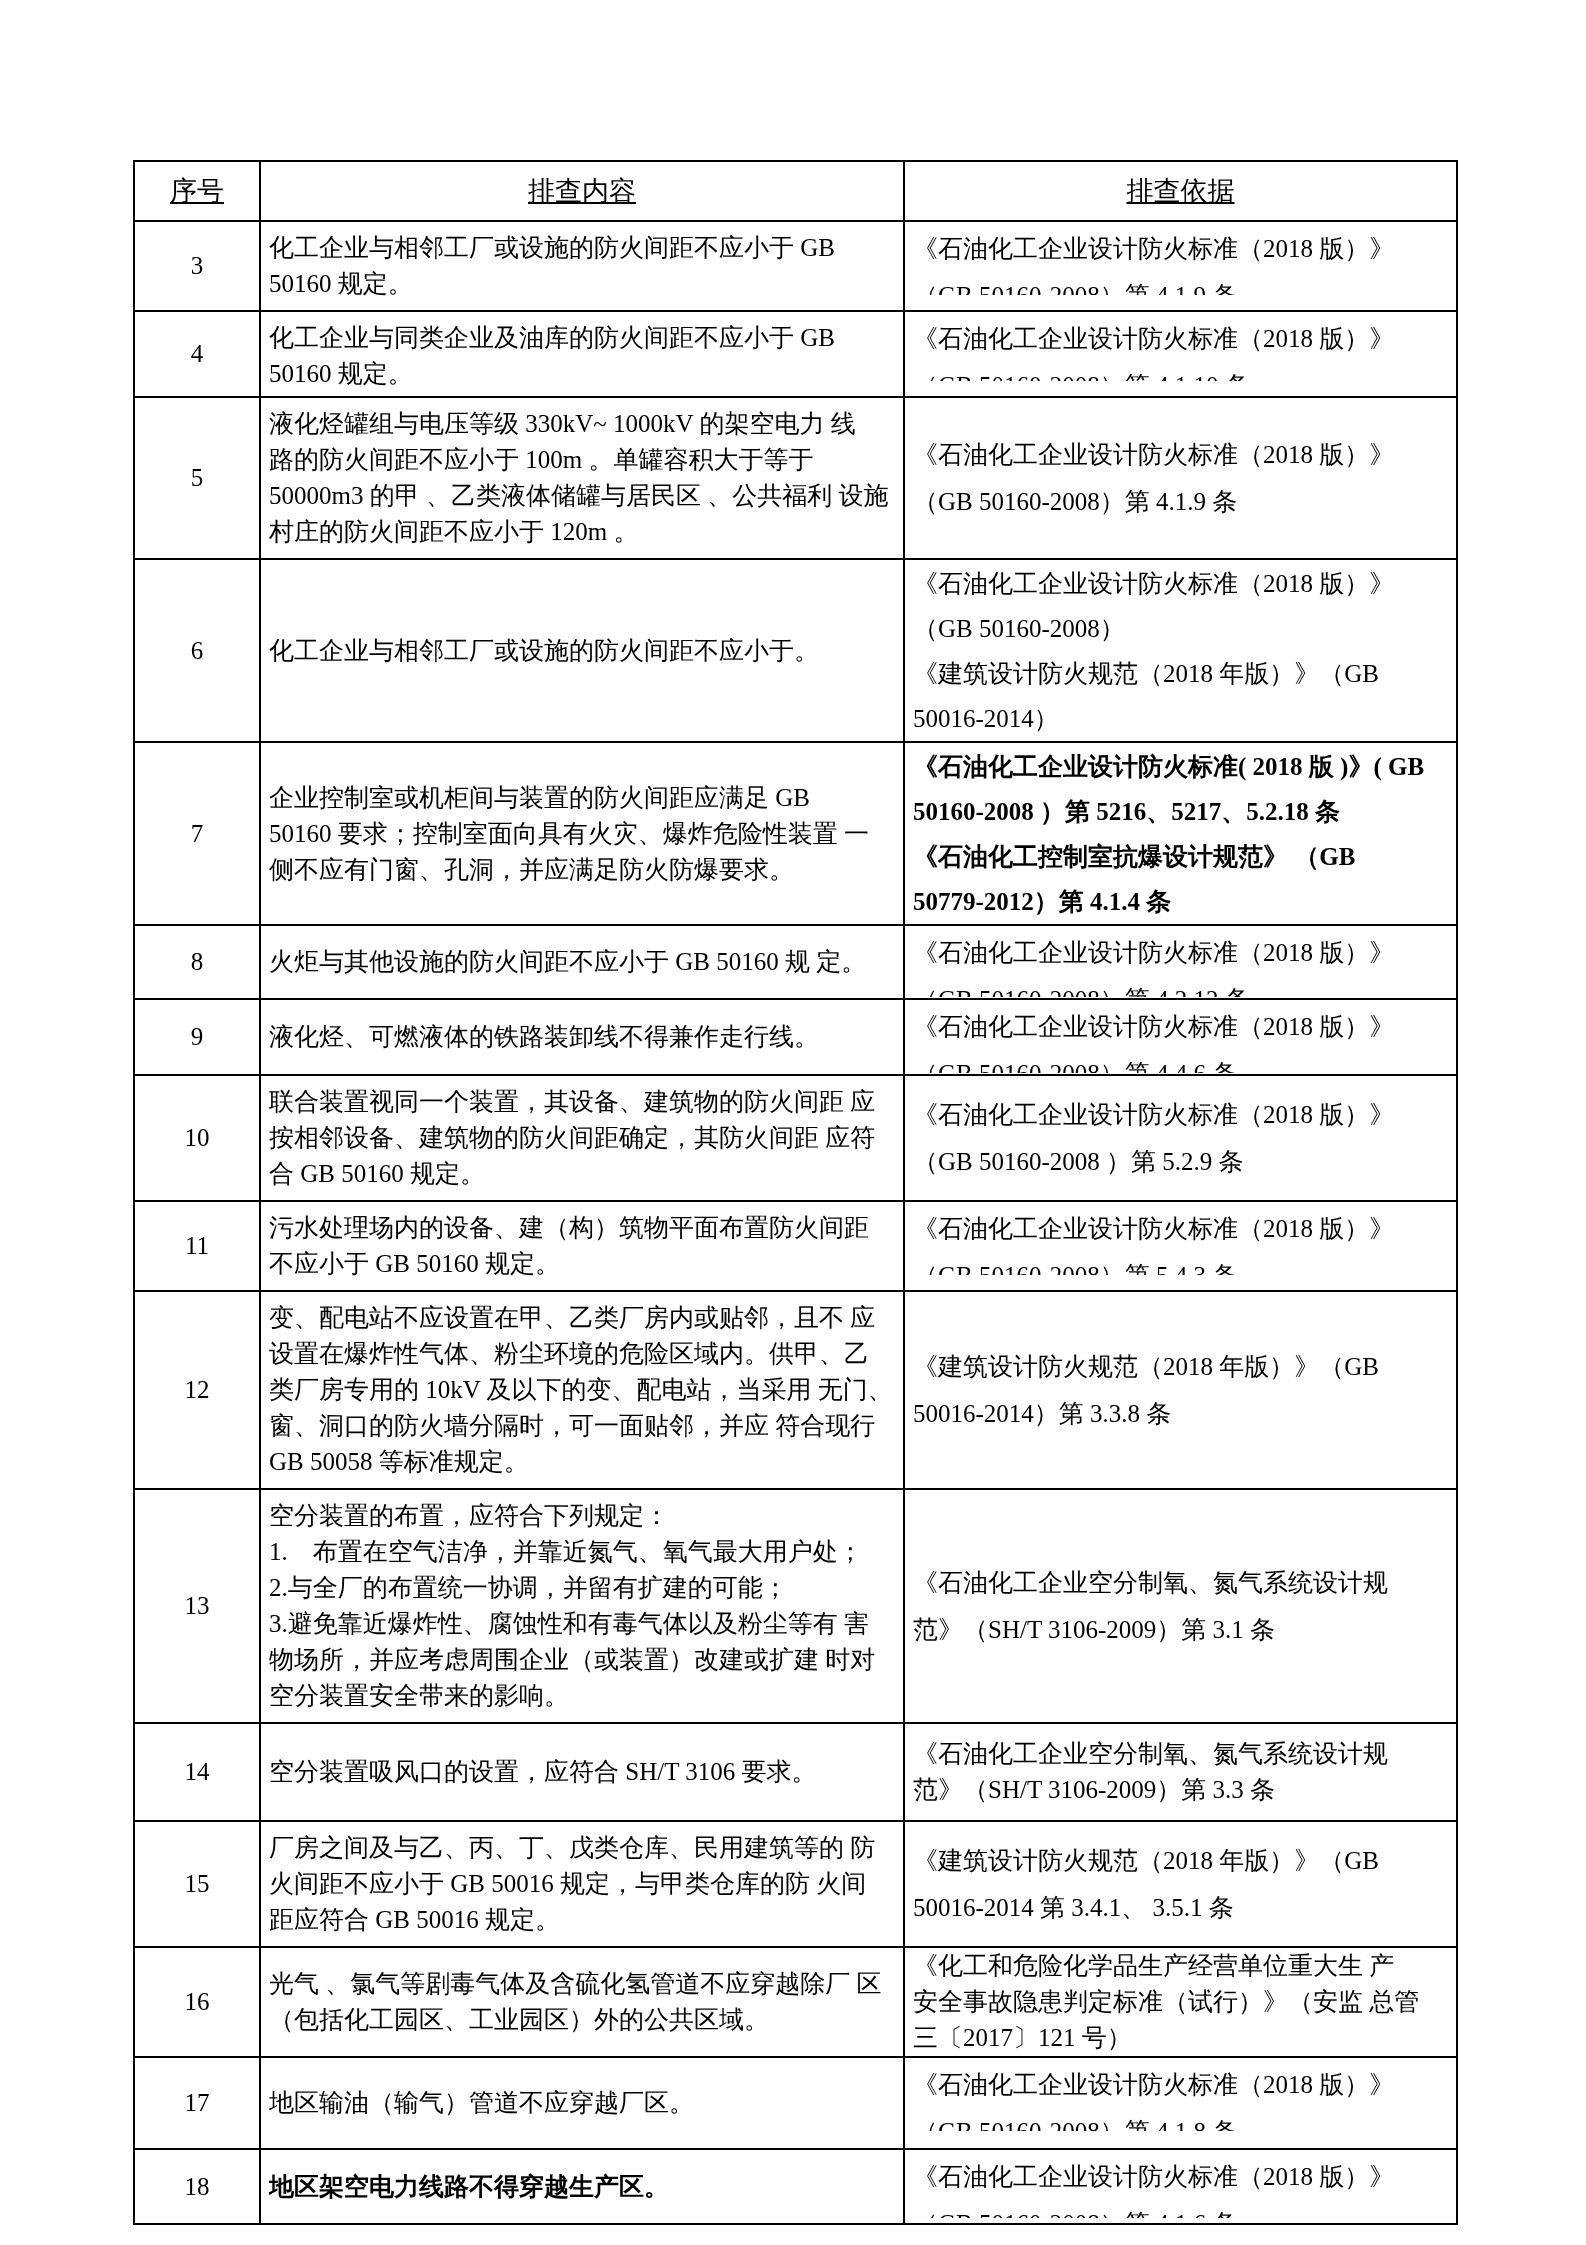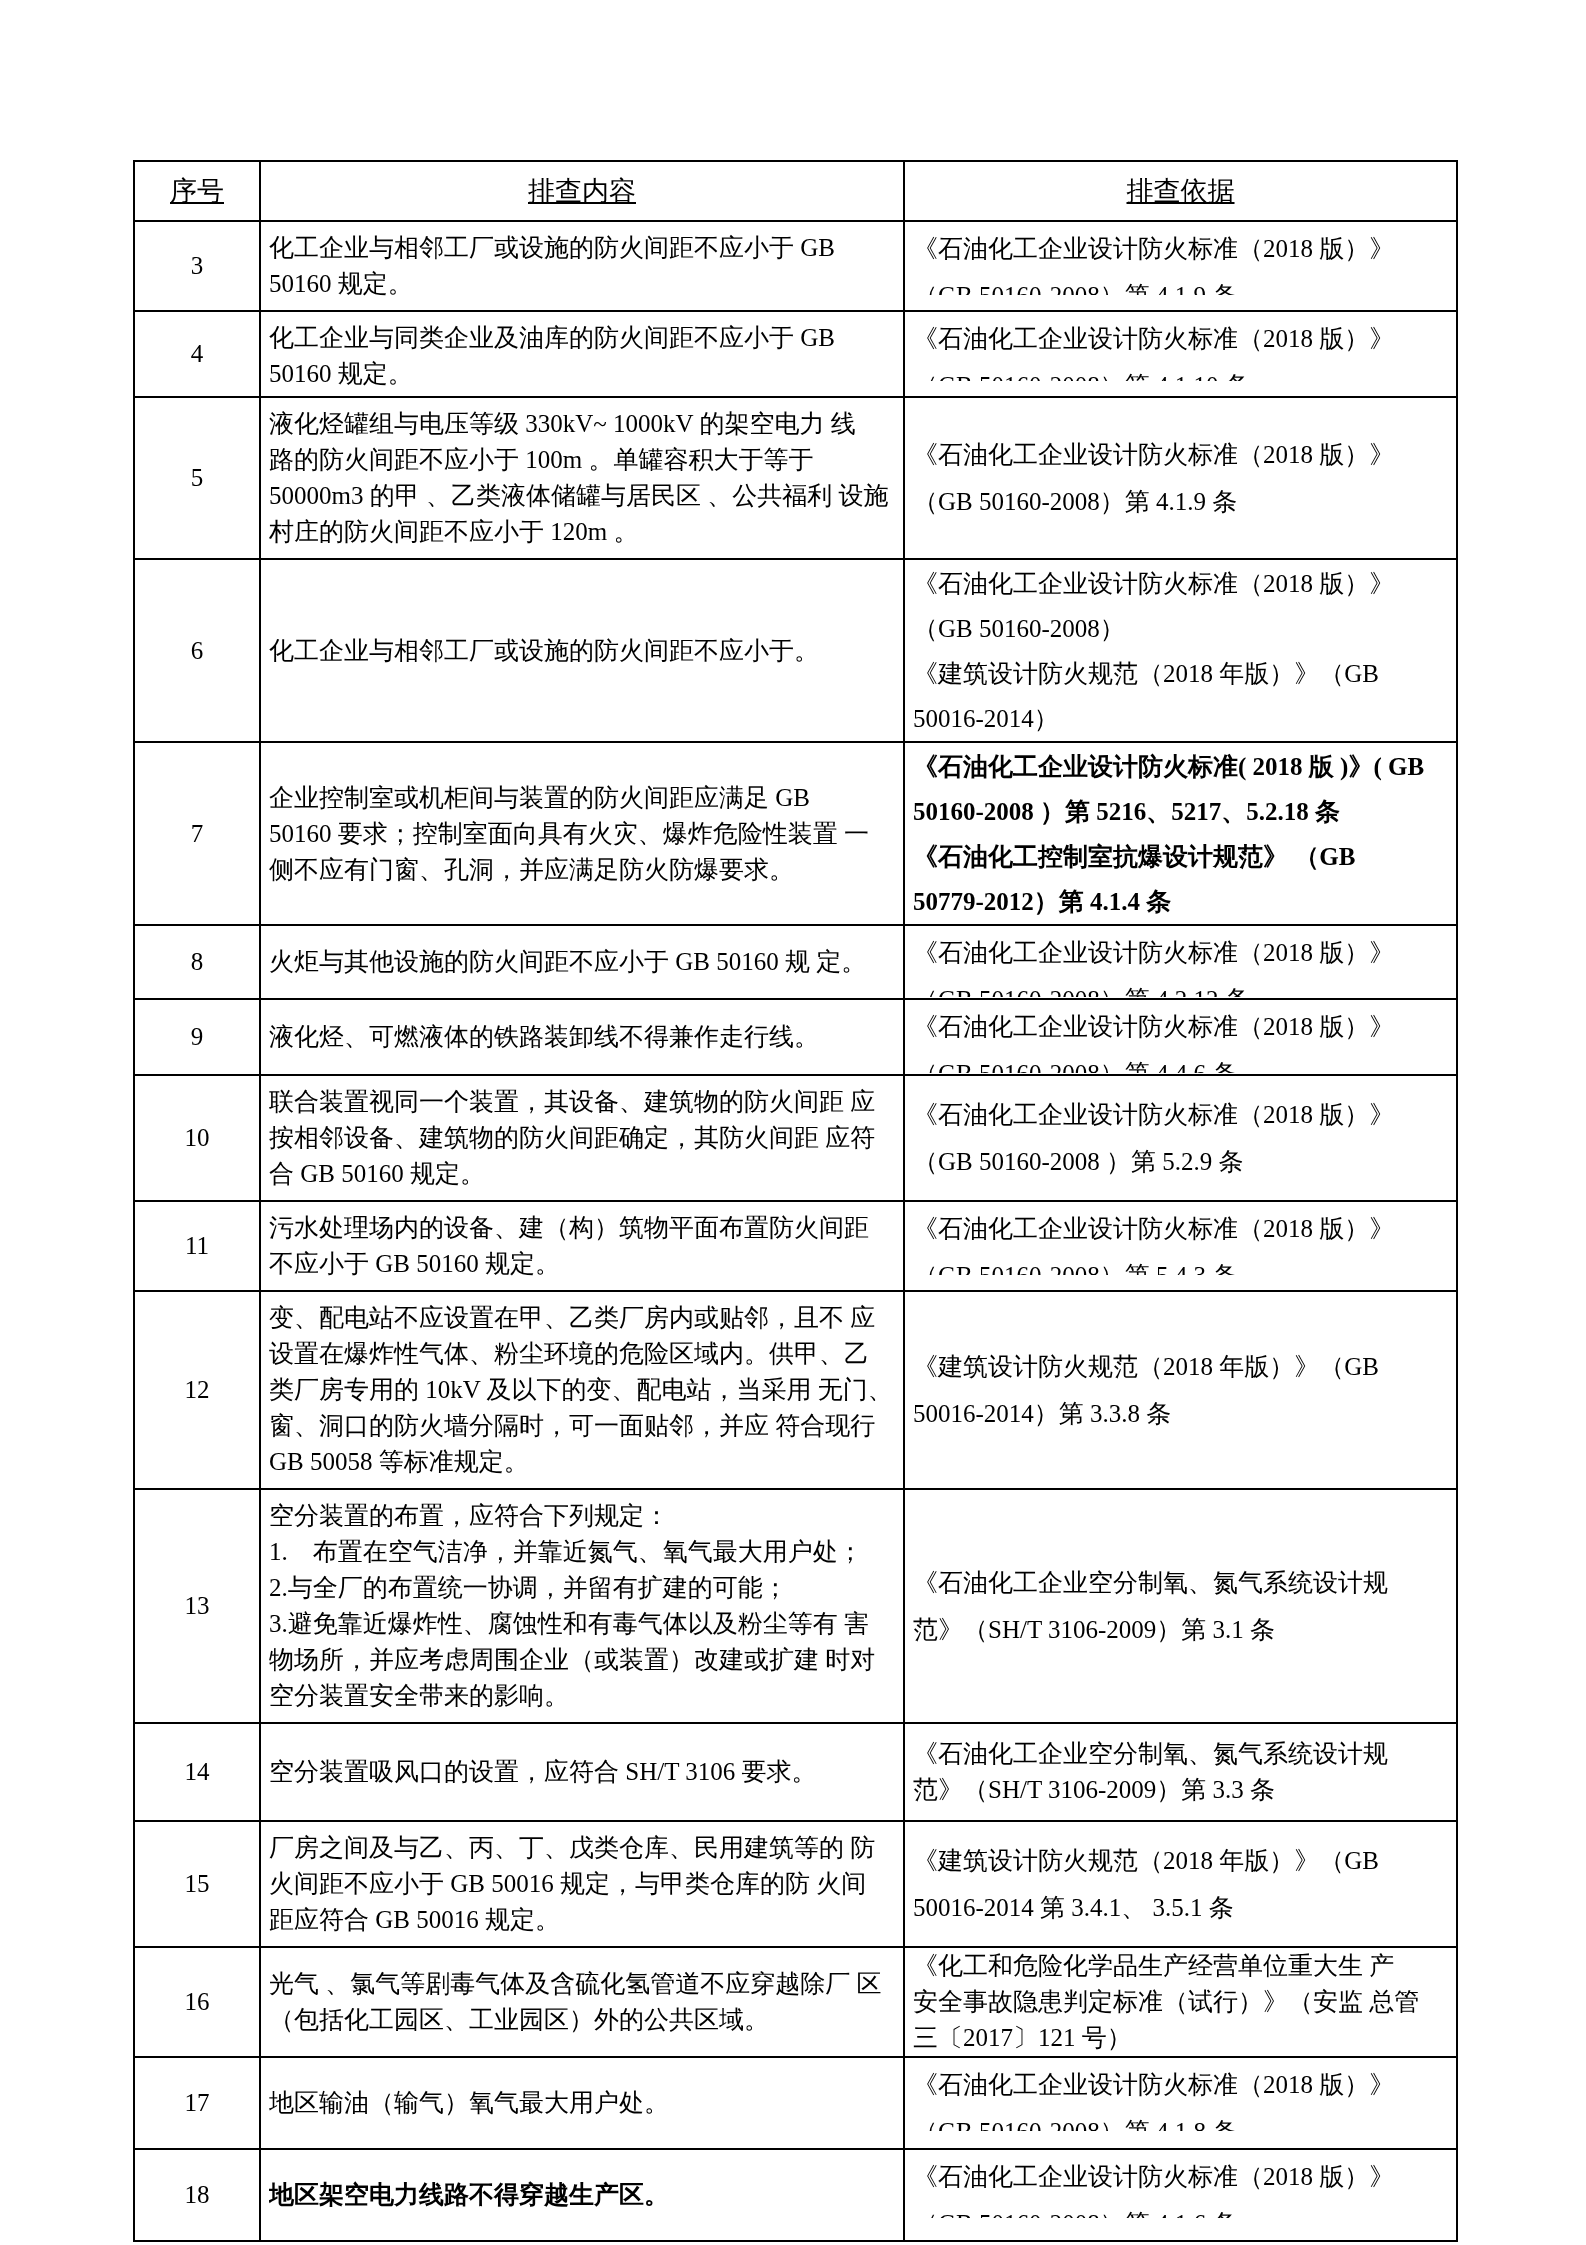--- a/index.html
+++ b/index.html
@@ -261,28 +261,28 @@
             <div class="box" style="line-height: 36px;">《化工和危险化学品生产经营单位重大生 产
 安全事故隐患判定标准（试行）》（安监 总管
 三〔2017〕121 号）</div>
           </td>
         </tr>
         <tr style="height: 92px;">
           <td class="no">
             <div class="box">17</div>
           </td>
           <td class="content">
-            <div class="box" style="max-height: 72px;">地区输油（输气）氧气最大用户处。</div>
+            <div class="box" style="max-height: 72px;">地区输油（输气）管道不应穿越厂区。</div>
           </td>
           <td class="basis clip">
             <div class="box" style="height: 70px;">《石油化工企业设计防火标准（2018 版）》
 （GB 50160-2008）第 4.1.8 条</div>
           </td>
         </tr>
-        <tr style="height: 92px; margin-left: 36px;">
+        <tr style="height: 75px; margin-left: 36px;">
           <td class="no">
             <div class="box">18</div>
           </td>
           <td class="content">
             <div class="box" style="max-height: 67px; font-weight: bold;">地区架空电力线路不得穿越生产区。</div>
           </td>
           <td class="basis clip">
             <div class="box" style="height: 65px;">《石油化工企业设计防火标准（2018 版）》
 （GB 50160-2008）第 4.1.6 条</div>
           </td>

